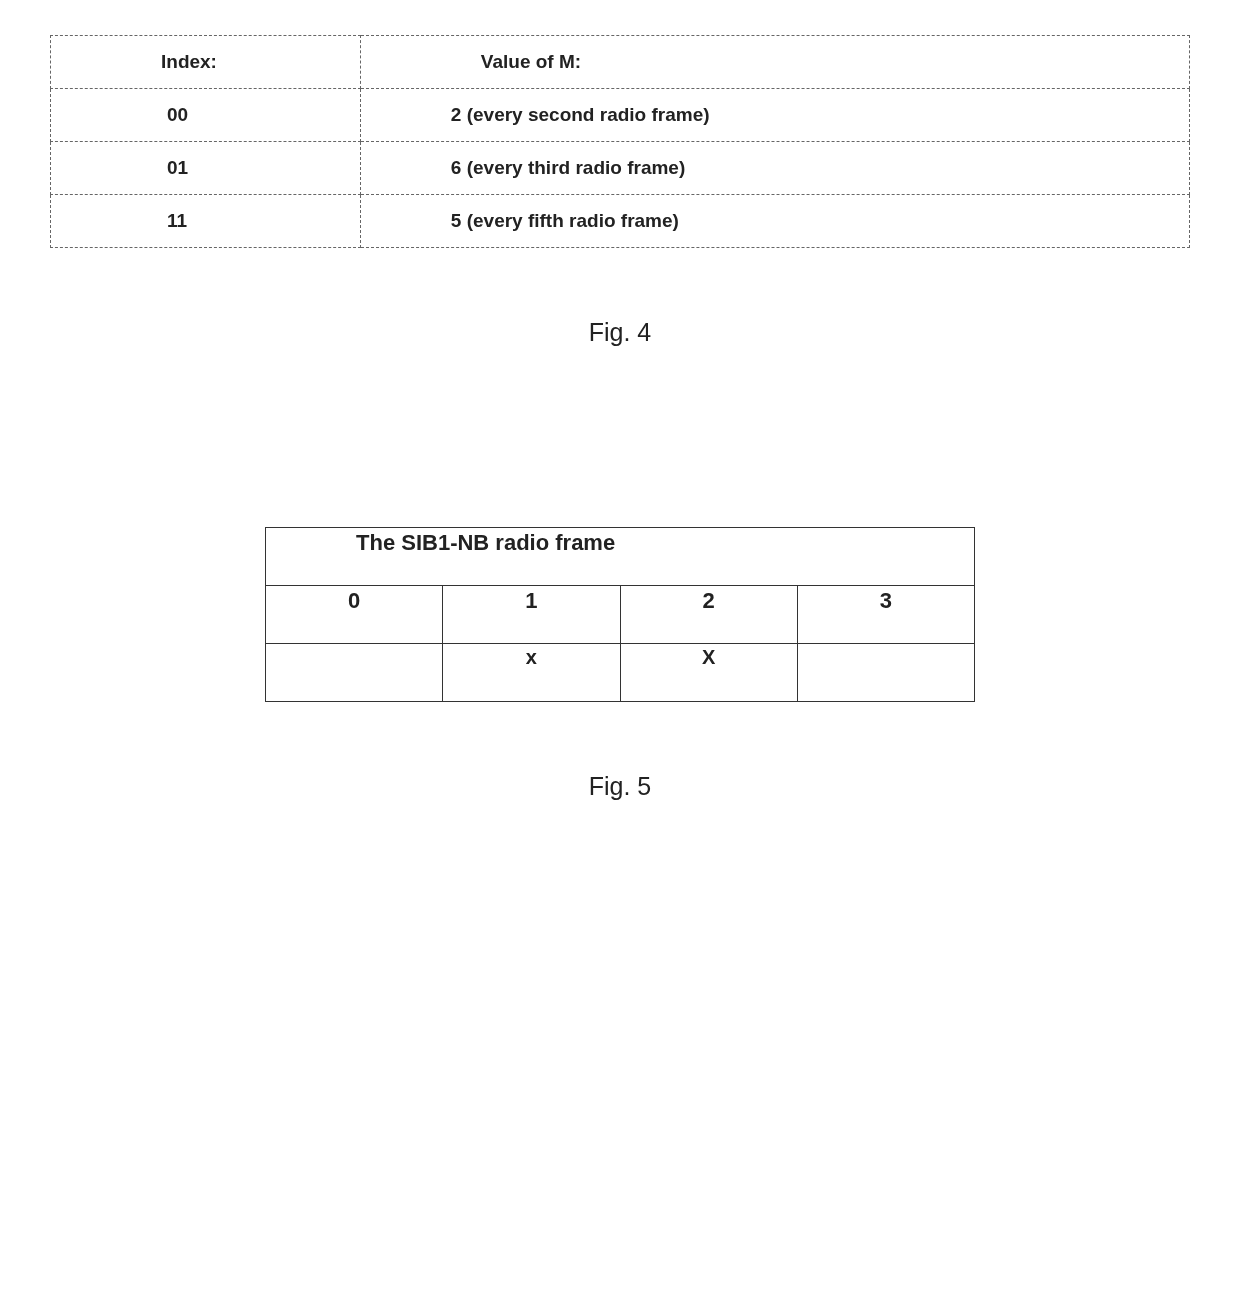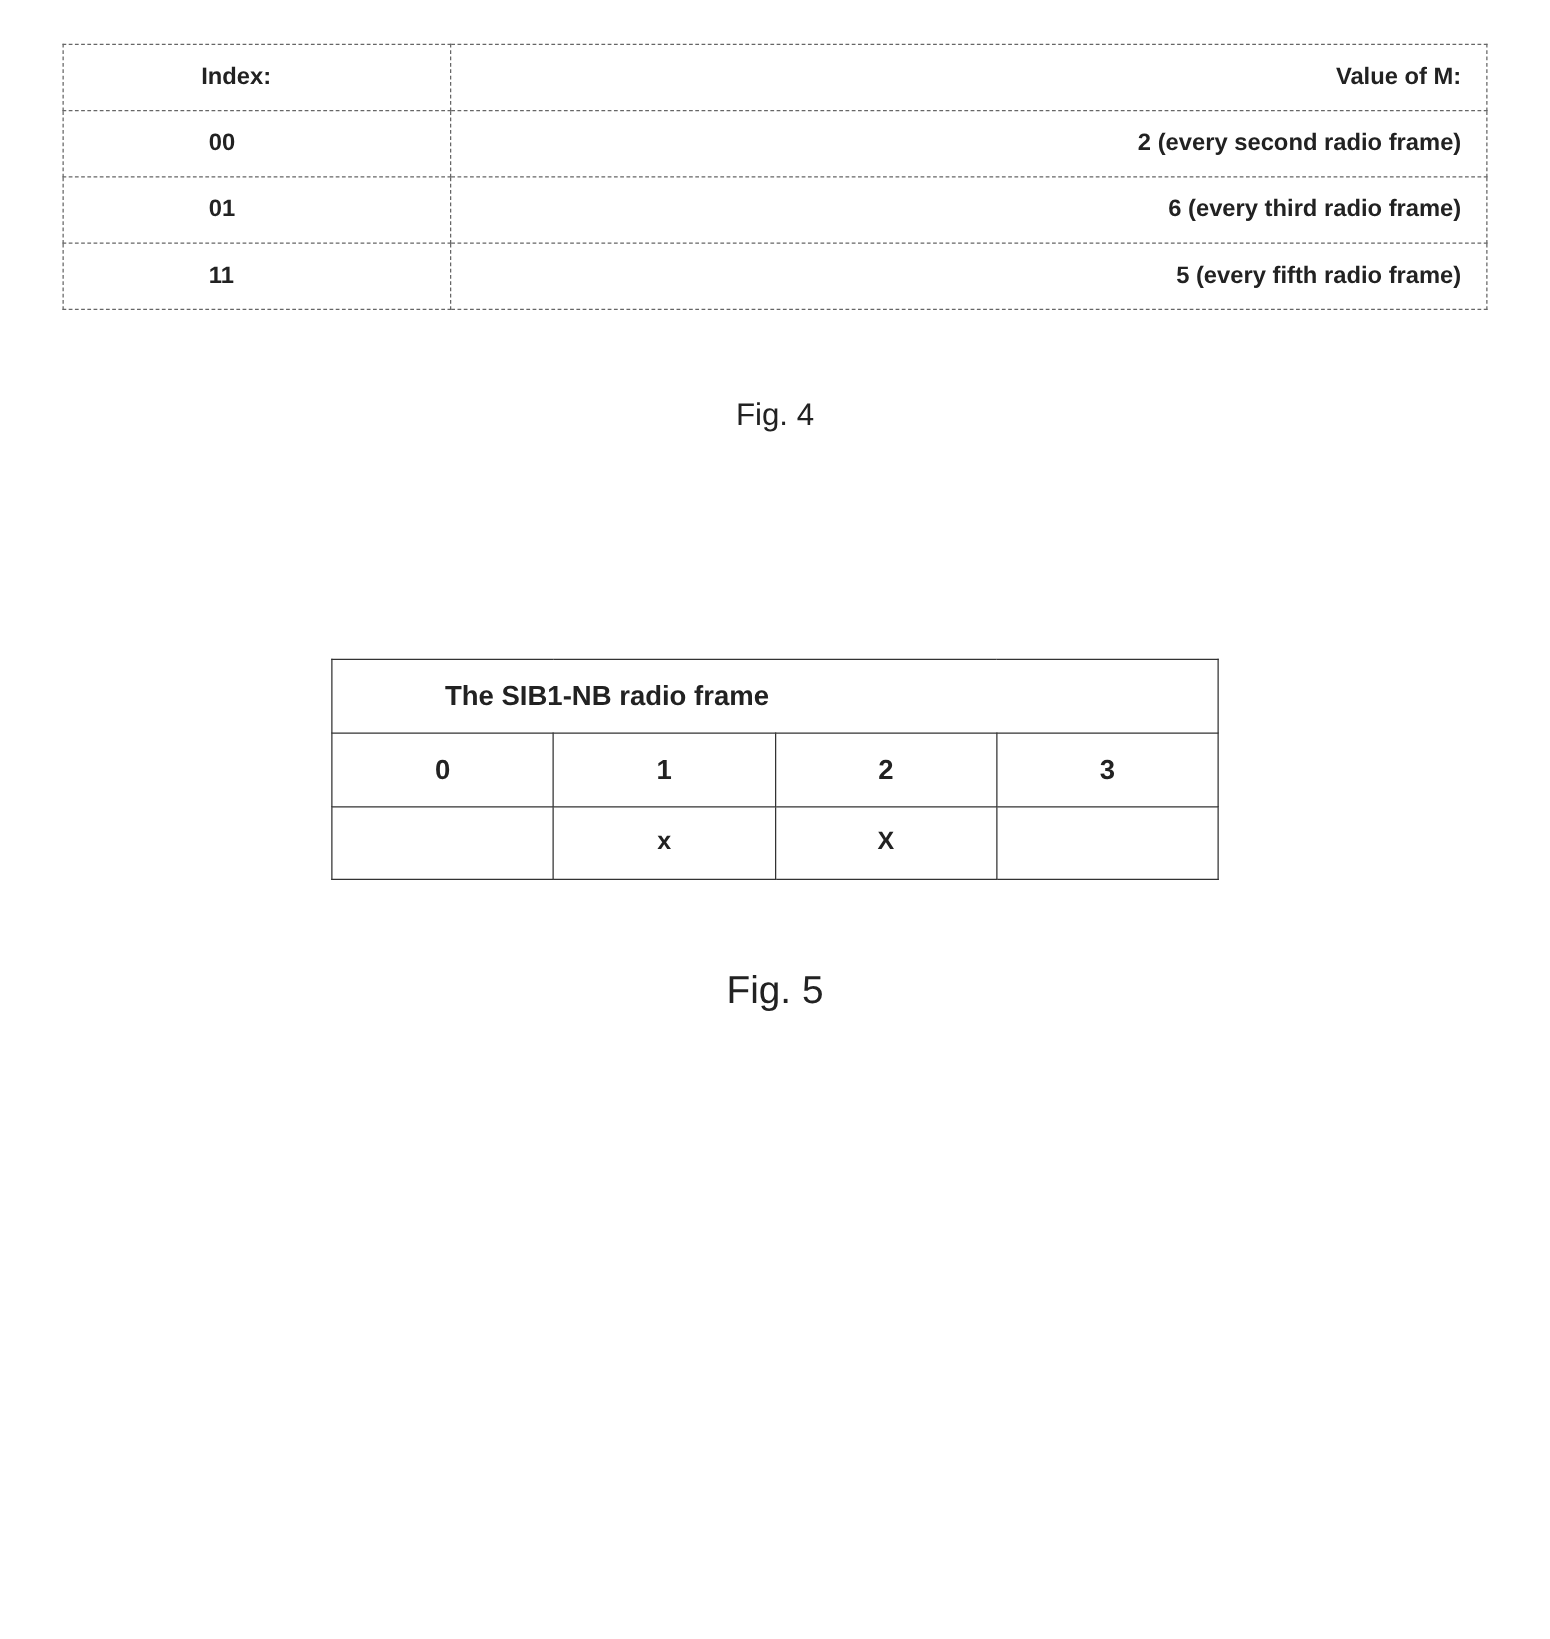--- a/index.html
+++ b/index.html
@@ -29,21 +29,20 @@
     .table1 th {
       font-weight: bold;
     }
     .table1 .col1 {
       width: 310px;
       padding-left: 110px;
     }
     .table1 .col2 {
       width: 830px;
       padding-left: 120px;
-      text-align: right;
     }
     .table1 tbody td.col1 {
       padding-left: 116px;
     }
     .table1 tbody td.col2 {
       padding-left: 90px;
       border-radius: 28px;
     }
     .caption {
       text-align: center;
@@ -57,21 +56,21 @@
       text-align: center;
       margin-top: 180px;
     }
     .table2 {
       border-collapse: collapse;
       margin: 0 auto;
       width: 710px;
     }
     .table2 td, .table2 th {
       border: 1px solid #333;
-      padding: 16px 20px;
+      padding: 2px 20px;
       font-size: 22px;
       font-weight: bold;
       color: #222;
       height: 58px;
       vertical-align: top;
     }
     .table2 .header-row td {
       text-align: left;
       padding-left: 90px;
     }
@@ -79,21 +78,21 @@
       text-align: center;
       width: 177px;
     }
     .table2 .x-row td {
       text-align: center;
       width: 177px;
       font-size: 20px;
     }
     .caption2 {
       text-align: center;
-      font-size: 31px;
+      font-size: 25px;
       font-weight: normal;
       margin-top: 70px;
       color: #222;
     }
   </style>
 </head>
 <body>
 
 <table class="table1">
   <thead>

